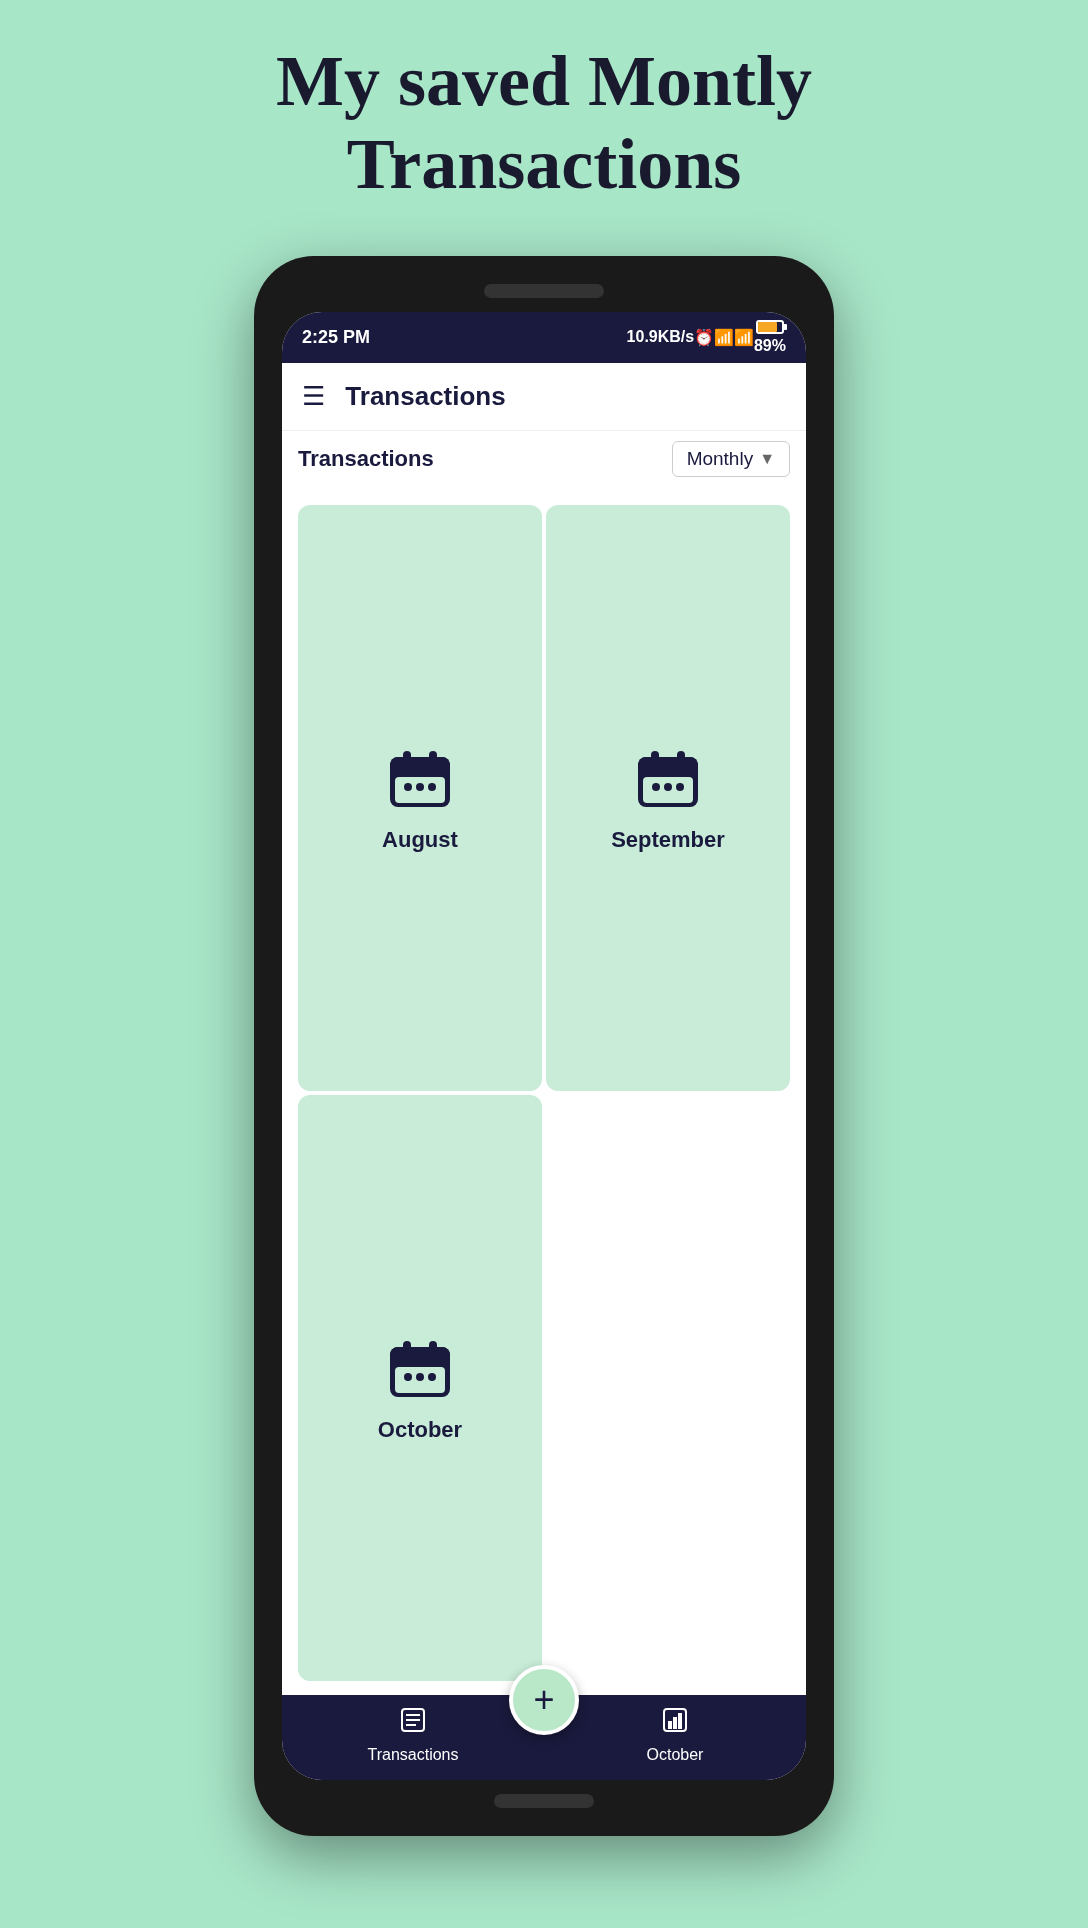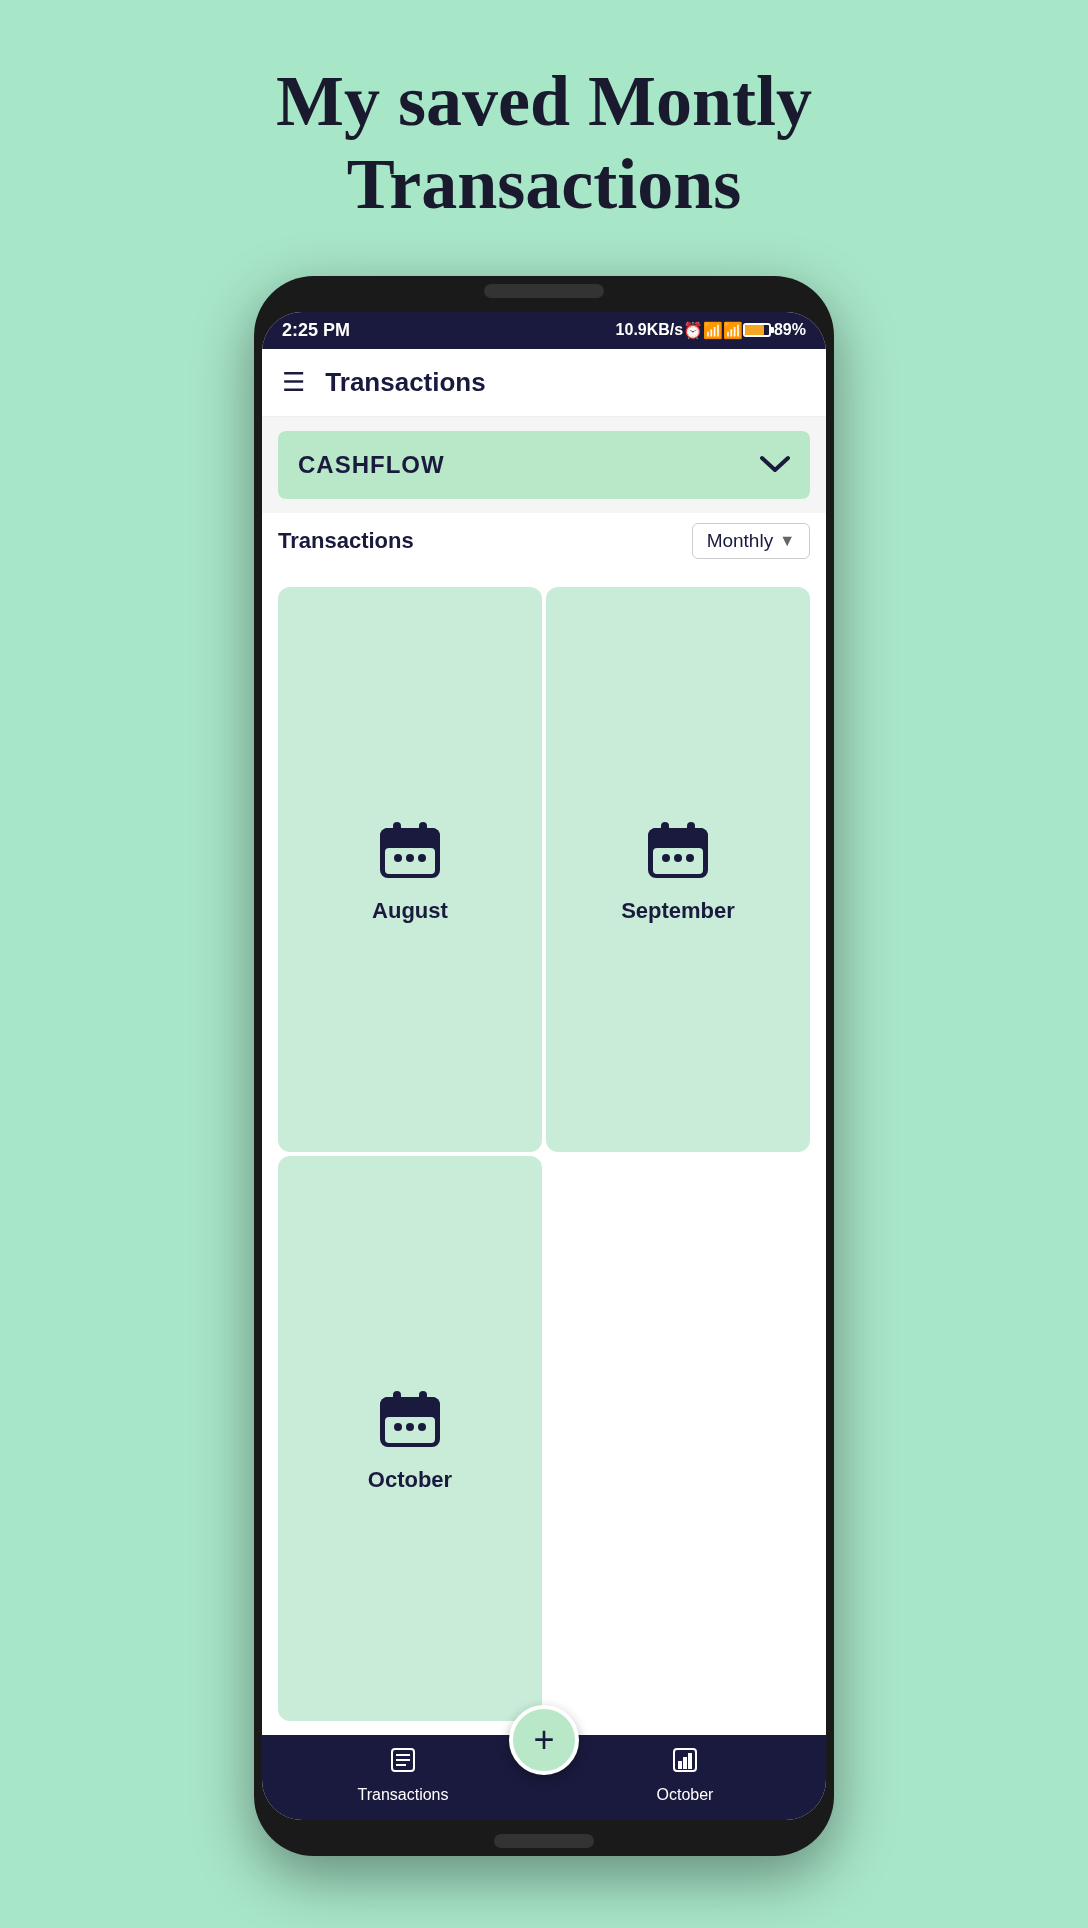--- a/index.html
+++ b/index.html
@@ -14,35 +14,35 @@
       font-family: Arial, sans-serif;
       overflow: hidden;
     }
 
     .page-title {
       text-align: center;
       font-family: 'Comic Sans MS', 'Chalkboard SE', cursive;
       font-size: 72px;
       font-weight: 900;
       color: #1a1a2e;
-      margin-top: 60px;
+      margin-top: 40px;
       margin-bottom: 50px;
       line-height: 1.15;
       padding: 0 60px;
     }
 
     .phone-outer {
       width: 580px;
       height: 1580px;
       background: #1a1a1a;
       border-radius: 60px;
       display: flex;
       flex-direction: column;
       align-items: center;
-      padding: 8px;
+      padding: 28px;
       box-shadow: 0 20px 60px rgba(0,0,0,0.4);
     }
 
     .phone-speaker {
       width: 120px;
       height: 14px;
       background: #333;
       border-radius: 7px;
       margin-bottom: 14px;
     }
@@ -73,20 +73,21 @@
     .status-right {
       display: flex;
       align-items: center;
       font-size: 16px;
     }
 
     .battery {
       display: inline-flex;
       align-items: center;
       gap: 3px;
+      flex-direction: column;
     }
 
     .battery-bar {
       width: 28px;
       height: 14px;
       border: 2px solid #fff;
       border-radius: 3px;
       position: relative;
     }
 
@@ -314,28 +315,20 @@
           <span>89%</span>
         </div>
       </div>
     </div>
 
     <div class="app-header">
       <span class="hamburger-icon">☰</span>
       <span class="app-header-title">Transactions</span>
     </div>
 
-    <div class="cashflow-dropdown">
-      <span class="cashflow-label">CASHFLOW</span>
-      <span class="chevron-down">
-        <svg width="30" height="20" viewBox="0 0 30 20">
-          <polyline points="2,4 15,16 28,4" stroke="#1a1a3e" stroke-width="4" fill="none" stroke-linecap="round" stroke-linejoin="round"></polyline>
-        </svg>
-      </span>
-    </div>
 
     <div class="transactions-row">
       <span class="transactions-label">Transactions</span>
       <div class="monthly-select">
         <span class="monthly-text">Monthly</span>
         <span class="select-arrow">▼</span>
       </div>
     </div>
 
     <div class="month-grid">

